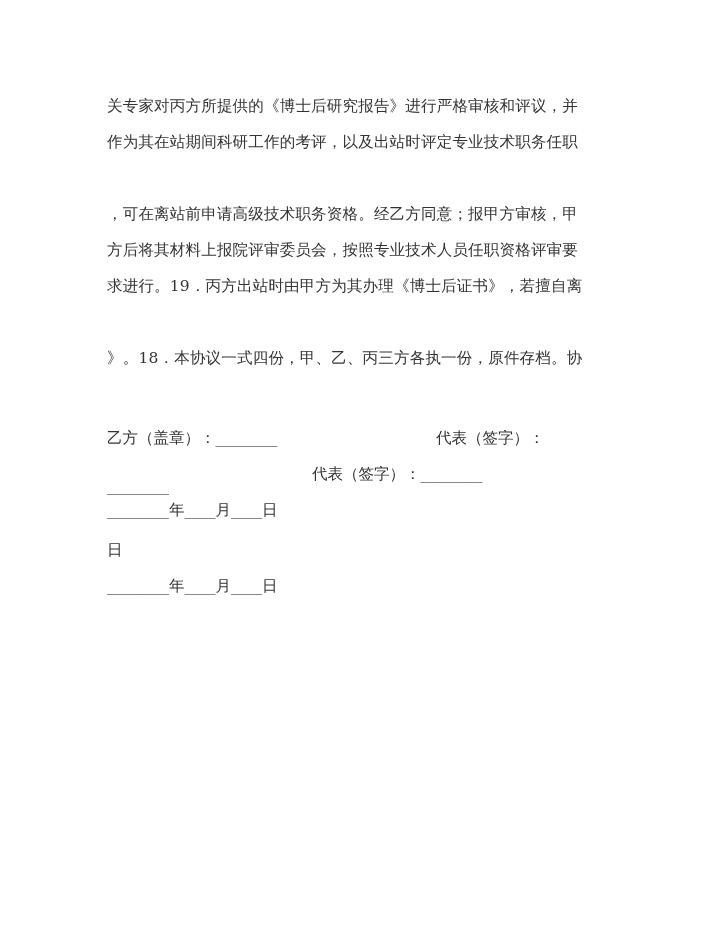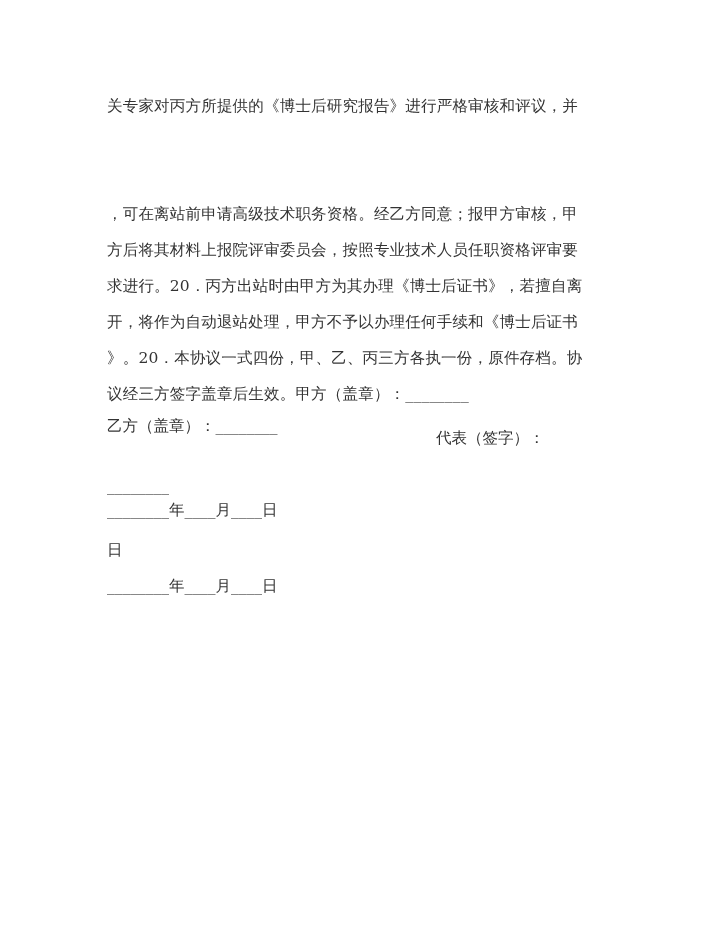--- a/index.html
+++ b/index.html
@@ -8,30 +8,30 @@
   .page { position: absolute; left: 0; top: 0; width: 720px; height: 931px; background: #fff; border-radius: 24px; }
   .line { position: absolute; left: 107px; font-size: 15.5px; line-height: 20px;
           white-space: pre; letter-spacing: 0.2px; }
   .seg { position: absolute; font-size: 15.5px; line-height: 20px; white-space: pre; }
 </style>
 </head>
 <body>
 
 <div class="page">
   <div class="line" style="top:96px">关专家对丙方所提供的《博士后研究报告》进行严格审核和评议，并</div>
+  <div class="line" style="top:132px">作为其在站期间科研工作的考评，以及出站时评定专业技术职务任职</div>
   <div class="line" style="top:240px">方后将其材料上报院评审委员会，按照专业技术人员任职资格评审要</div>
   <div class="line" style="top:204px">，可在离站前申请高级技术职务资格。经乙方同意；报甲方审核，甲</div>
-  <div class="line" style="top:276px">求进行。20．丙方出站时由甲方为其办理《博士后证书》，若擅自离</div>
-  <div class="line" style="top:312px">开，将作为自动退站处理，甲方不予以办理任何手续和《博士后证书</div>
-  <div class="line" style="top:348px">》。20．本协议一式四份，甲、乙、丙三方各执一份，原件存档。协</div>
-  <div class="line" style="top:384px">议经三方签字盖章后生效。甲方（盖章）：________</div>
+  <div class="line" style="top:276px">求进行。19．丙方出站时由甲方为其办理《博士后证书》，若擅自离</div>
+  <div class="line" style="top:348px">》。18．本协议一式四份，甲、乙、丙三方各执一份，原件存档。协</div>
 
-  <div class="seg" style="left:107px; top:416px">乙方（盖章）：________</div>
+  <div class="seg" style="left:107px; top:428px">乙方（盖章）：________</div>
   <div class="seg" style="left:436px; top:428px">代表（签字）：</div>
 
   <div class="seg" style="left:107px; top:476px">________</div>
+  <div class="seg" style="left:312px; top:464px">代表（签字）：________</div>
 
   <div class="seg" style="left:107px; top:500px">________年____月____日</div>
 
   <div class="seg" style="left:107px; top:540px">日</div>
 
   <div class="seg" style="left:107px; top:576px">________年____月____日</div>
 </div>
 
 </body></html>

